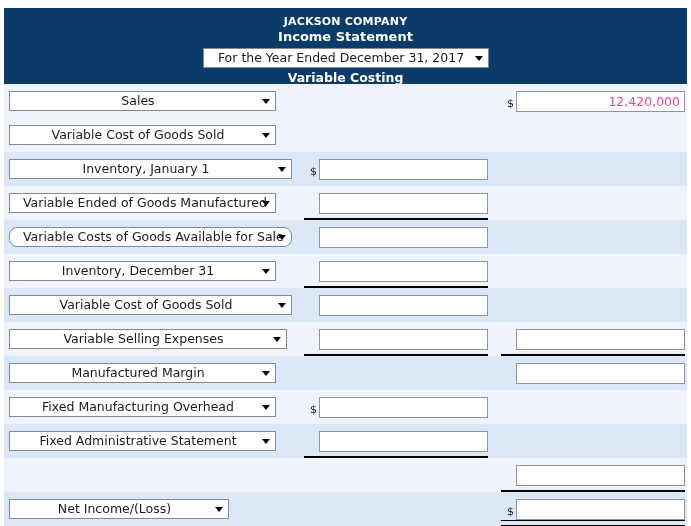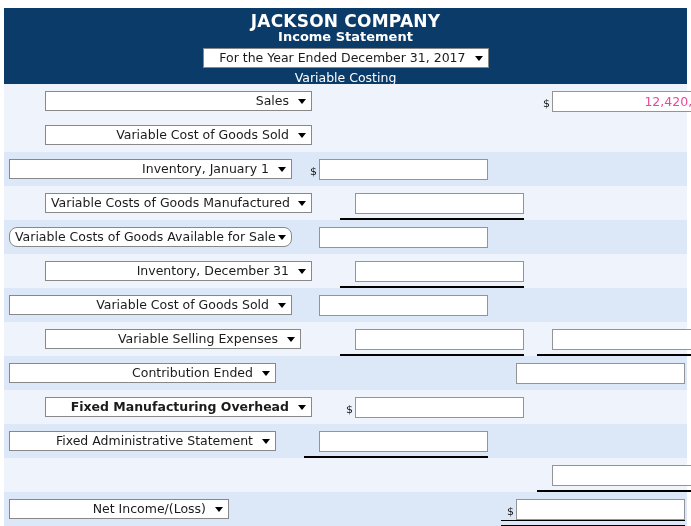--- a/index.html
+++ b/index.html
@@ -28,21 +28,21 @@
   .stmt-header {
     background: #0b3b69;
     color: #ffffff;
     text-align: center;
     padding: 6px 0 4px 0;
     height: 76px;
     box-sizing: border-box;
     border-bottom: 2px solid #0b3b69;
   }
   .stmt-header .co-name {
-    font-size: 17px;
+    font-size: 11px;
     font-weight: bold;
     line-height: 15px;
     letter-spacing: 0.2px;
   }
   .stmt-header .stmt-title {
     font-size: 13px;
     font-weight: bold;
     line-height: 15px;
   }
   .period-wrap {
@@ -57,56 +57,56 @@
     box-sizing: border-box;
     height: 20px;
     cursor: pointer;
     vertical-align: middle;
   }
   .sel-box .sel-text {
     display: block;
     font-size: 12.5px;
     color: #1b1b1b;
     line-height: 18px;
-    padding-left: 5px;
+    padding-left: 13px;
     padding-right: 22px;
     white-space: nowrap;
     overflow: hidden;
-    text-align: right;
+    text-align: center;
   }
   .sel-box .caret {
     position: absolute;
     right: 5px;
     top: 50%;
     margin-top: -2px;
     width: 0;
     height: 0;
     border-left: 4px solid transparent;
     border-right: 4px solid transparent;
     border-top: 5px solid #000000;
   }
   .period-box { width: 286px; }
 
   .variable-costing {
     font-size: 12.5px;
-    font-weight: normal;
+    font-weight: bold;
     line-height: 15px;
     margin-top: 2px;
   }
 
   
   .rows {
     position: relative;
   }
   .row {
     position: relative;
     box-sizing: border-box;
     height: 34px;
   }
-  .row.alt-a { background: #eef3fc; margin-left: 36px; }
+  .row.alt-a { background: #eef3fc; }
   .row.alt-b { background: #dce7f7; }
 
   .row .label-sel {
     position: absolute;
     left: 5px;
     top: 7px;
   }
 
   .dollar {
     position: absolute;
@@ -192,21 +192,21 @@
       <div class="row alt-b">
         <span class="sel-box label-sel" style="width: 283px;">
           <span class="sel-text">Inventory, January 1</span>
           <span class="caret"></span>
         </span>
         <span class="dollar" style="left: 306px;">$</span>
         <div class="amt col1"></div>
       </div>
       <div class="row alt-a">
         <span class="sel-box label-sel" style="width: 267px;">
-          <span class="sel-text">Variable Costs of Goods Manufactured</span>
+          <span class="sel-text">Variable Ended of Goods Manufactured</span>
           <span class="caret"></span>
         </span>
         <div class="amt col1"></div>
         <div class="rule bottom-of-row c1"></div>
       </div>
       <div class="row alt-b">
         <span class="sel-box label-sel" style="width: 283px; border-radius: 8px;">
           <span class="sel-text">Variable Costs of Goods Available for Sale</span>
           <span class="caret"></span>
         </span>
@@ -221,38 +221,38 @@
         <div class="rule bottom-of-row c1"></div>
       </div>
       <div class="row alt-b">
         <span class="sel-box label-sel" style="width: 283px;">
           <span class="sel-text">Variable Cost of Goods Sold</span>
           <span class="caret"></span>
         </span>
         <div class="amt col1"></div>
       </div>
       <div class="row alt-a">
-        <span class="sel-box label-sel" style="width: 256px;">
+        <span class="sel-box label-sel" style="width: 278px;">
           <span class="sel-text">Variable Selling Expenses</span>
           <span class="caret"></span>
         </span>
         <div class="amt col1"></div>
         <div class="amt col2"></div>
         <div class="rule bottom-of-row c1"></div>
         <div class="rule bottom-of-row c2"></div>
       </div>
       <div class="row alt-b">
         <span class="sel-box label-sel" style="width: 267px;">
-          <span class="sel-text">Contribution Ended</span>
-          <span class="caret"></span>
-        </span>
-        <div class="amt col2"></div>
-      </div>
-      <div class="row alt-a">
-        <span class="sel-box label-sel" style="width: 267px; font-weight: bold;">
+          <span class="sel-text">Manufactured Margin</span>
+          <span class="caret"></span>
+        </span>
+        <div class="amt col2"></div>
+      </div>
+      <div class="row alt-a">
+        <span class="sel-box label-sel" style="width: 267px;">
           <span class="sel-text">Fixed Manufacturing Overhead</span>
           <span class="caret"></span>
         </span>
         <span class="dollar" style="left: 306px;">$</span>
         <div class="amt col1"></div>
       </div>
       <div class="row alt-b">
         <span class="sel-box label-sel" style="width: 267px;">
           <span class="sel-text">Fixed Administrative Statement</span>
           <span class="caret"></span>

